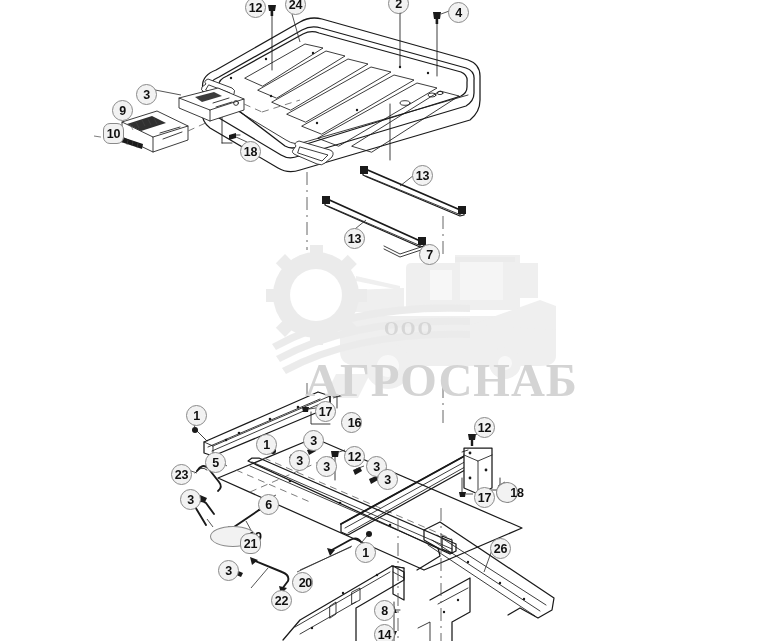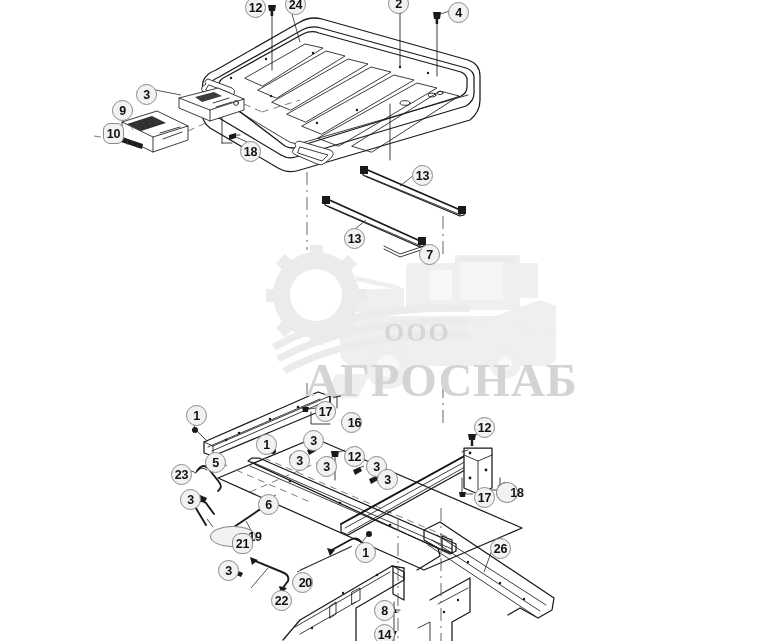--- a/index.html
+++ b/index.html
@@ -8,21 +8,21 @@
   #stage{position:relative;width:781px;height:641px;background:#fff;overflow:hidden;}
   #stage svg.layer{position:absolute;left:0;top:0;width:781px;height:641px;}
   .callout{position:absolute;width:21px;height:21px;border-radius:50%;
     background:#f2f2f2;border:1.3px solid #8a8a8a;
     display:flex;align-items:center;justify-content:center;
     font-family:"Liberation Sans",sans-serif;font-size:12.5px;font-weight:bold;color:#111;
     box-sizing:border-box;z-index:40;letter-spacing:-0.3px;}
   .callout.cut{overflow:hidden;}
   .wm-text{position:absolute;font-family:"Liberation Serif",serif;font-weight:bold;
     color:#d8d8d8;white-space:nowrap;z-index:6;}
-  #wm-ooo{font-size:26px;letter-spacing:2px;left:384px;top:318px;color:#d6d6d6;}
+  #wm-ooo{font-size:19px;letter-spacing:2px;left:384px;top:318px;color:#d6d6d6;}
   #wm-main{font-size:47px;letter-spacing:1px;left:305px;top:334px;color:#d4d4d4;margin-top:19px;}
 </style>
 </head>
 <body>
 
 <div id="stage">
 
   <svg class="layer" viewBox="0 0 781 641">
     <g opacity="0.55">
 
@@ -523,21 +523,21 @@
       </div>
       <div class="callout" style="left: 180px; top: 489px;">
         <span>3</span>
       </div>
       <div class="callout" style="left: 258px; top: 494px;">
         <span>6</span>
       </div>
       <div class="callout" style="left: 210px; top: 526px; padding-left: 44px;">
         <span>19</span>
       </div>
-      <div class="callout" style="left: 232px; top: 533px; border-radius: 9px;">
+      <div class="callout" style="left: 240px; top: 533px; border-radius: 9px;">
         <span>21</span>
       </div>
       <div class="callout" style="left: 355px; top: 542px;">
         <span>1</span>
       </div>
       <div class="callout" style="left: 218px; top: 560px;">
         <span>3</span>
       </div>
       <div class="callout" style="left: 292px; top: 572px; justify-content: flex-end;">
         <span>20</span>

